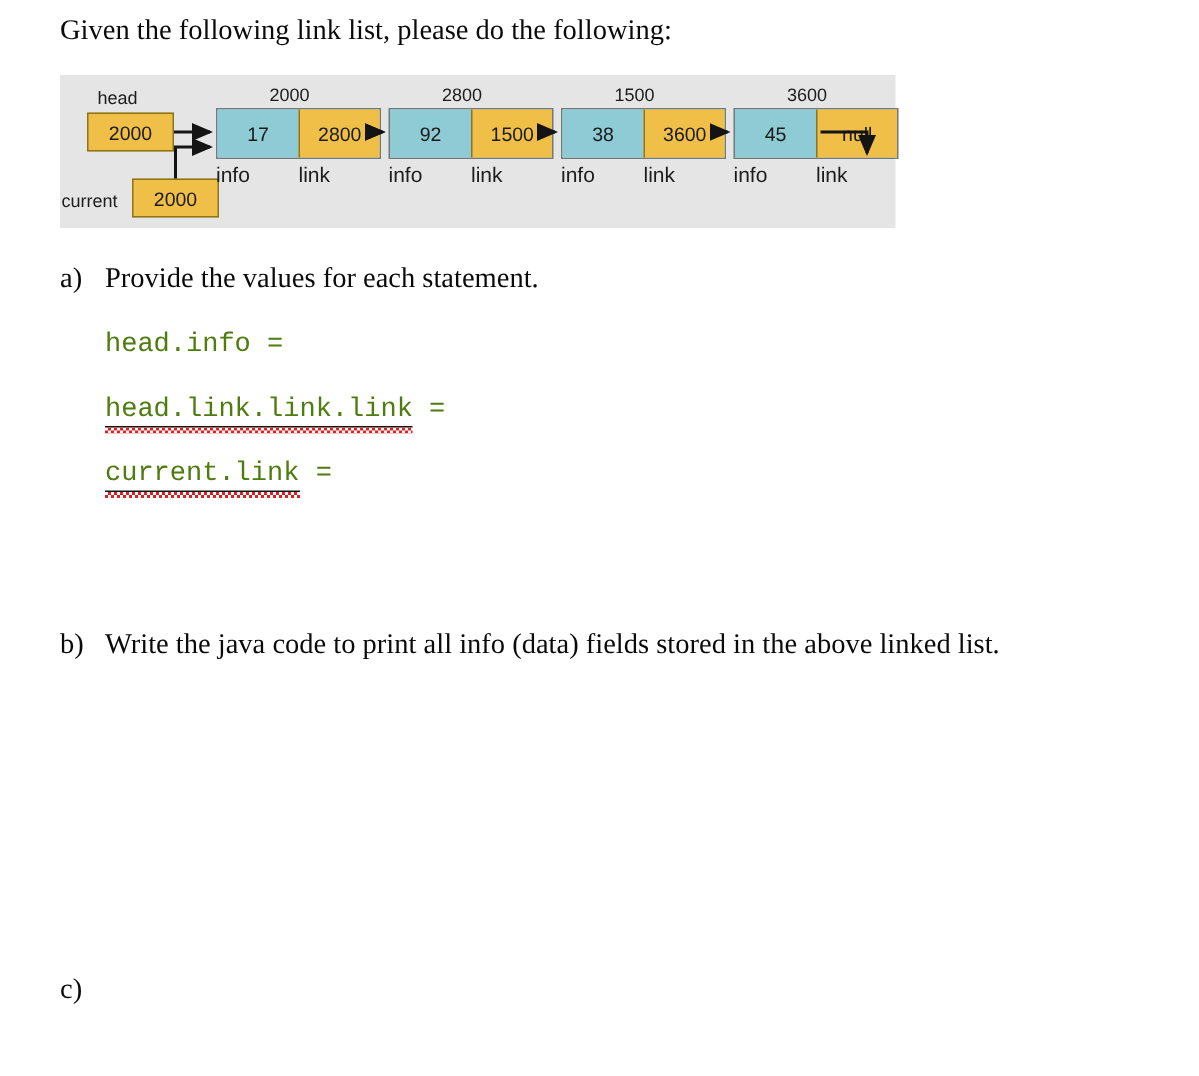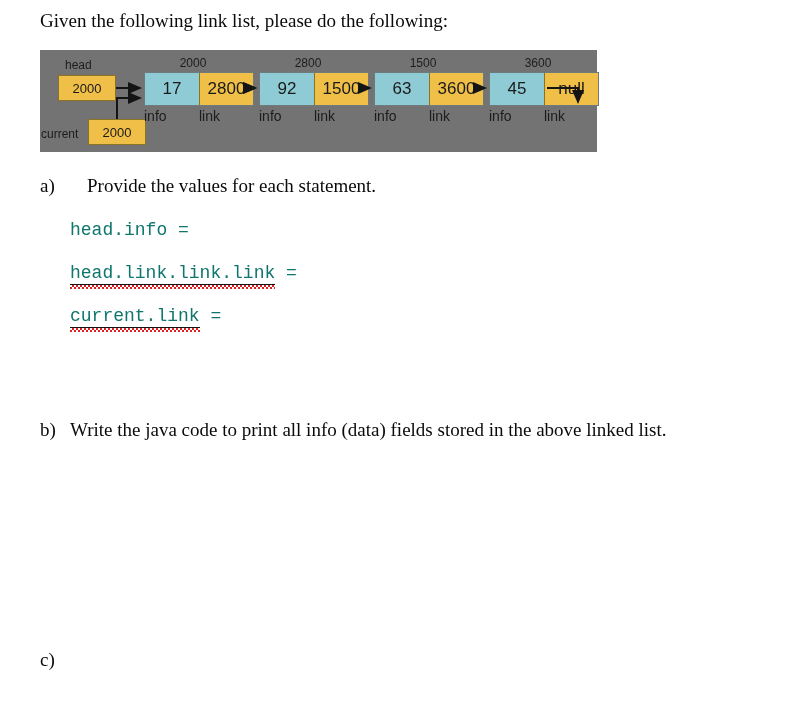--- a/index.html
+++ b/index.html
@@ -17,21 +17,21 @@
   .intro{
     position:absolute;left:40px;top:9px;
     font-size:19px;line-height:24px;
     white-space:nowrap;
   }
 
   
   .diagram{
     position:absolute;left:40px;top:50px;
     width:557px;height:102px;
-    background:#737373;
+    background:#e5e5e5;
   }
   .diagram .lbl{
     position:absolute;
     font-family:"Liberation Sans","DejaVu Sans",sans-serif;
     font-size:12px;color:#1c1c1c;
     white-space:nowrap;
   }
   .ptrbox{
     position:absolute;
     background:#efbf47;
@@ -44,21 +44,21 @@
   .node{
     position:absolute;
     height:34px;
     border:1.5px solid #6f7a7c;
     box-sizing:border-box;
     display:flex;
   }
   .node .cell{
     display:flex;align-items:center;justify-content:center;
     font-family:"Liberation Sans","DejaVu Sans",sans-serif;
-    font-size:17px;color:#1a1a1a;
+    font-size:13px;color:#1a1a1a;
     box-sizing:border-box;
   }
   .node .info{background:#8fcbd5;width:54px;}
   .node .link{background:#efbf47;width:54px;border-left:1.5px solid #8a7321;}
   .addr{
     position:absolute;
     font-family:"Liberation Sans","DejaVu Sans",sans-serif;
     font-size:12px;color:#1c1c1c;
     text-align:center;width:110px;
   }
@@ -70,21 +70,21 @@
   }
   .arrows{position:absolute;left:0;top:0;width:557px;height:102px;}
   .qmark{position:absolute;font-size:19px;line-height:24px;}
   .qtext{position:absolute;font-size:19px;line-height:24px;}
   .qtext.wrap{width:725px;}
 
   .code{
     position:absolute;
     font-family:"Liberation Mono","DejaVu Sans Mono",monospace;
     font-size:18px;line-height:22px;
-    color:#0f766e;
+    color:#4d7c0f;
     white-space:pre;
   }
   .code .tok{position:relative;display:inline-block;}
   .code .tok.underlined{
     border-bottom:1.5px solid #141414;
   }
   .code .tok.underlined::after{
     content:"";
     position:absolute;
     left:0;right:0;bottom:-5px;
@@ -122,21 +122,21 @@
     <div class="addr" style="left:213px;top:6px;">2800</div>
     <div class="node" style="left:219px;top:22px;">
       <div class="cell info">92</div>
       <div class="cell link">1500</div>
     </div>
     <div class="fieldlbl" style="left:219px;top:58px;">info</div>
     <div class="fieldlbl" style="left:274px;top:58px;">link</div>
 
     <div class="addr" style="left:328px;top:6px;">1500</div>
     <div class="node" style="left:334px;top:22px;">
-      <div class="cell info">63</div>
+      <div class="cell info">38</div>
       <div class="cell link">3600</div>
     </div>
     <div class="fieldlbl" style="left:334px;top:58px;">info</div>
     <div class="fieldlbl" style="left:389px;top:58px;">link</div>
 
     <div class="addr" style="left:443px;top:6px;">3600</div>
     <div class="node" style="left:449px;top:22px;">
       <div class="cell info">45</div>
       <div class="cell link">null</div>
     </div>
@@ -159,21 +159,21 @@
 
       <line x1="319" y1="38" x2="330" y2="38" stroke="#141414" stroke-width="2" marker-end="url(#ah)"></line>
 
       <line x1="434" y1="38" x2="445" y2="38" stroke="#141414" stroke-width="2" marker-end="url(#ah)"></line>
 
       <path d="M507,38 L538,38 L538,52" fill="none" stroke="#141414" stroke-width="2" marker-end="url(#ah)"></path>
     </svg>
   </div>
 
   <div class="qmark" style="left:40px;top:174px;">a)</div>
-  <div class="qtext" style="left:87px;top:174px;">Provide the values for each statement.</div>
+  <div class="qtext" style="left:70px;top:174px;">Provide the values for each statement.</div>
 
   <div class="code" style="left:70px;top:219px;"><span class="tok">head.info</span> <span>=</span></div>
 
   <div class="code" style="left:70px;top:262px;"><span class="tok underlined">head.link.link.link</span> <span>=</span></div>
 
   <div class="code" style="left:70px;top:305px;"><span class="tok underlined">current.link</span> <span>=</span></div>
 
 
   <div class="qmark" style="left:40px;top:418px;">b)</div>
   <div class="qtext wrap" style="left:70px;top:418px;">Write the java code to print all info (data) fields stored in the above linked list.</div>

